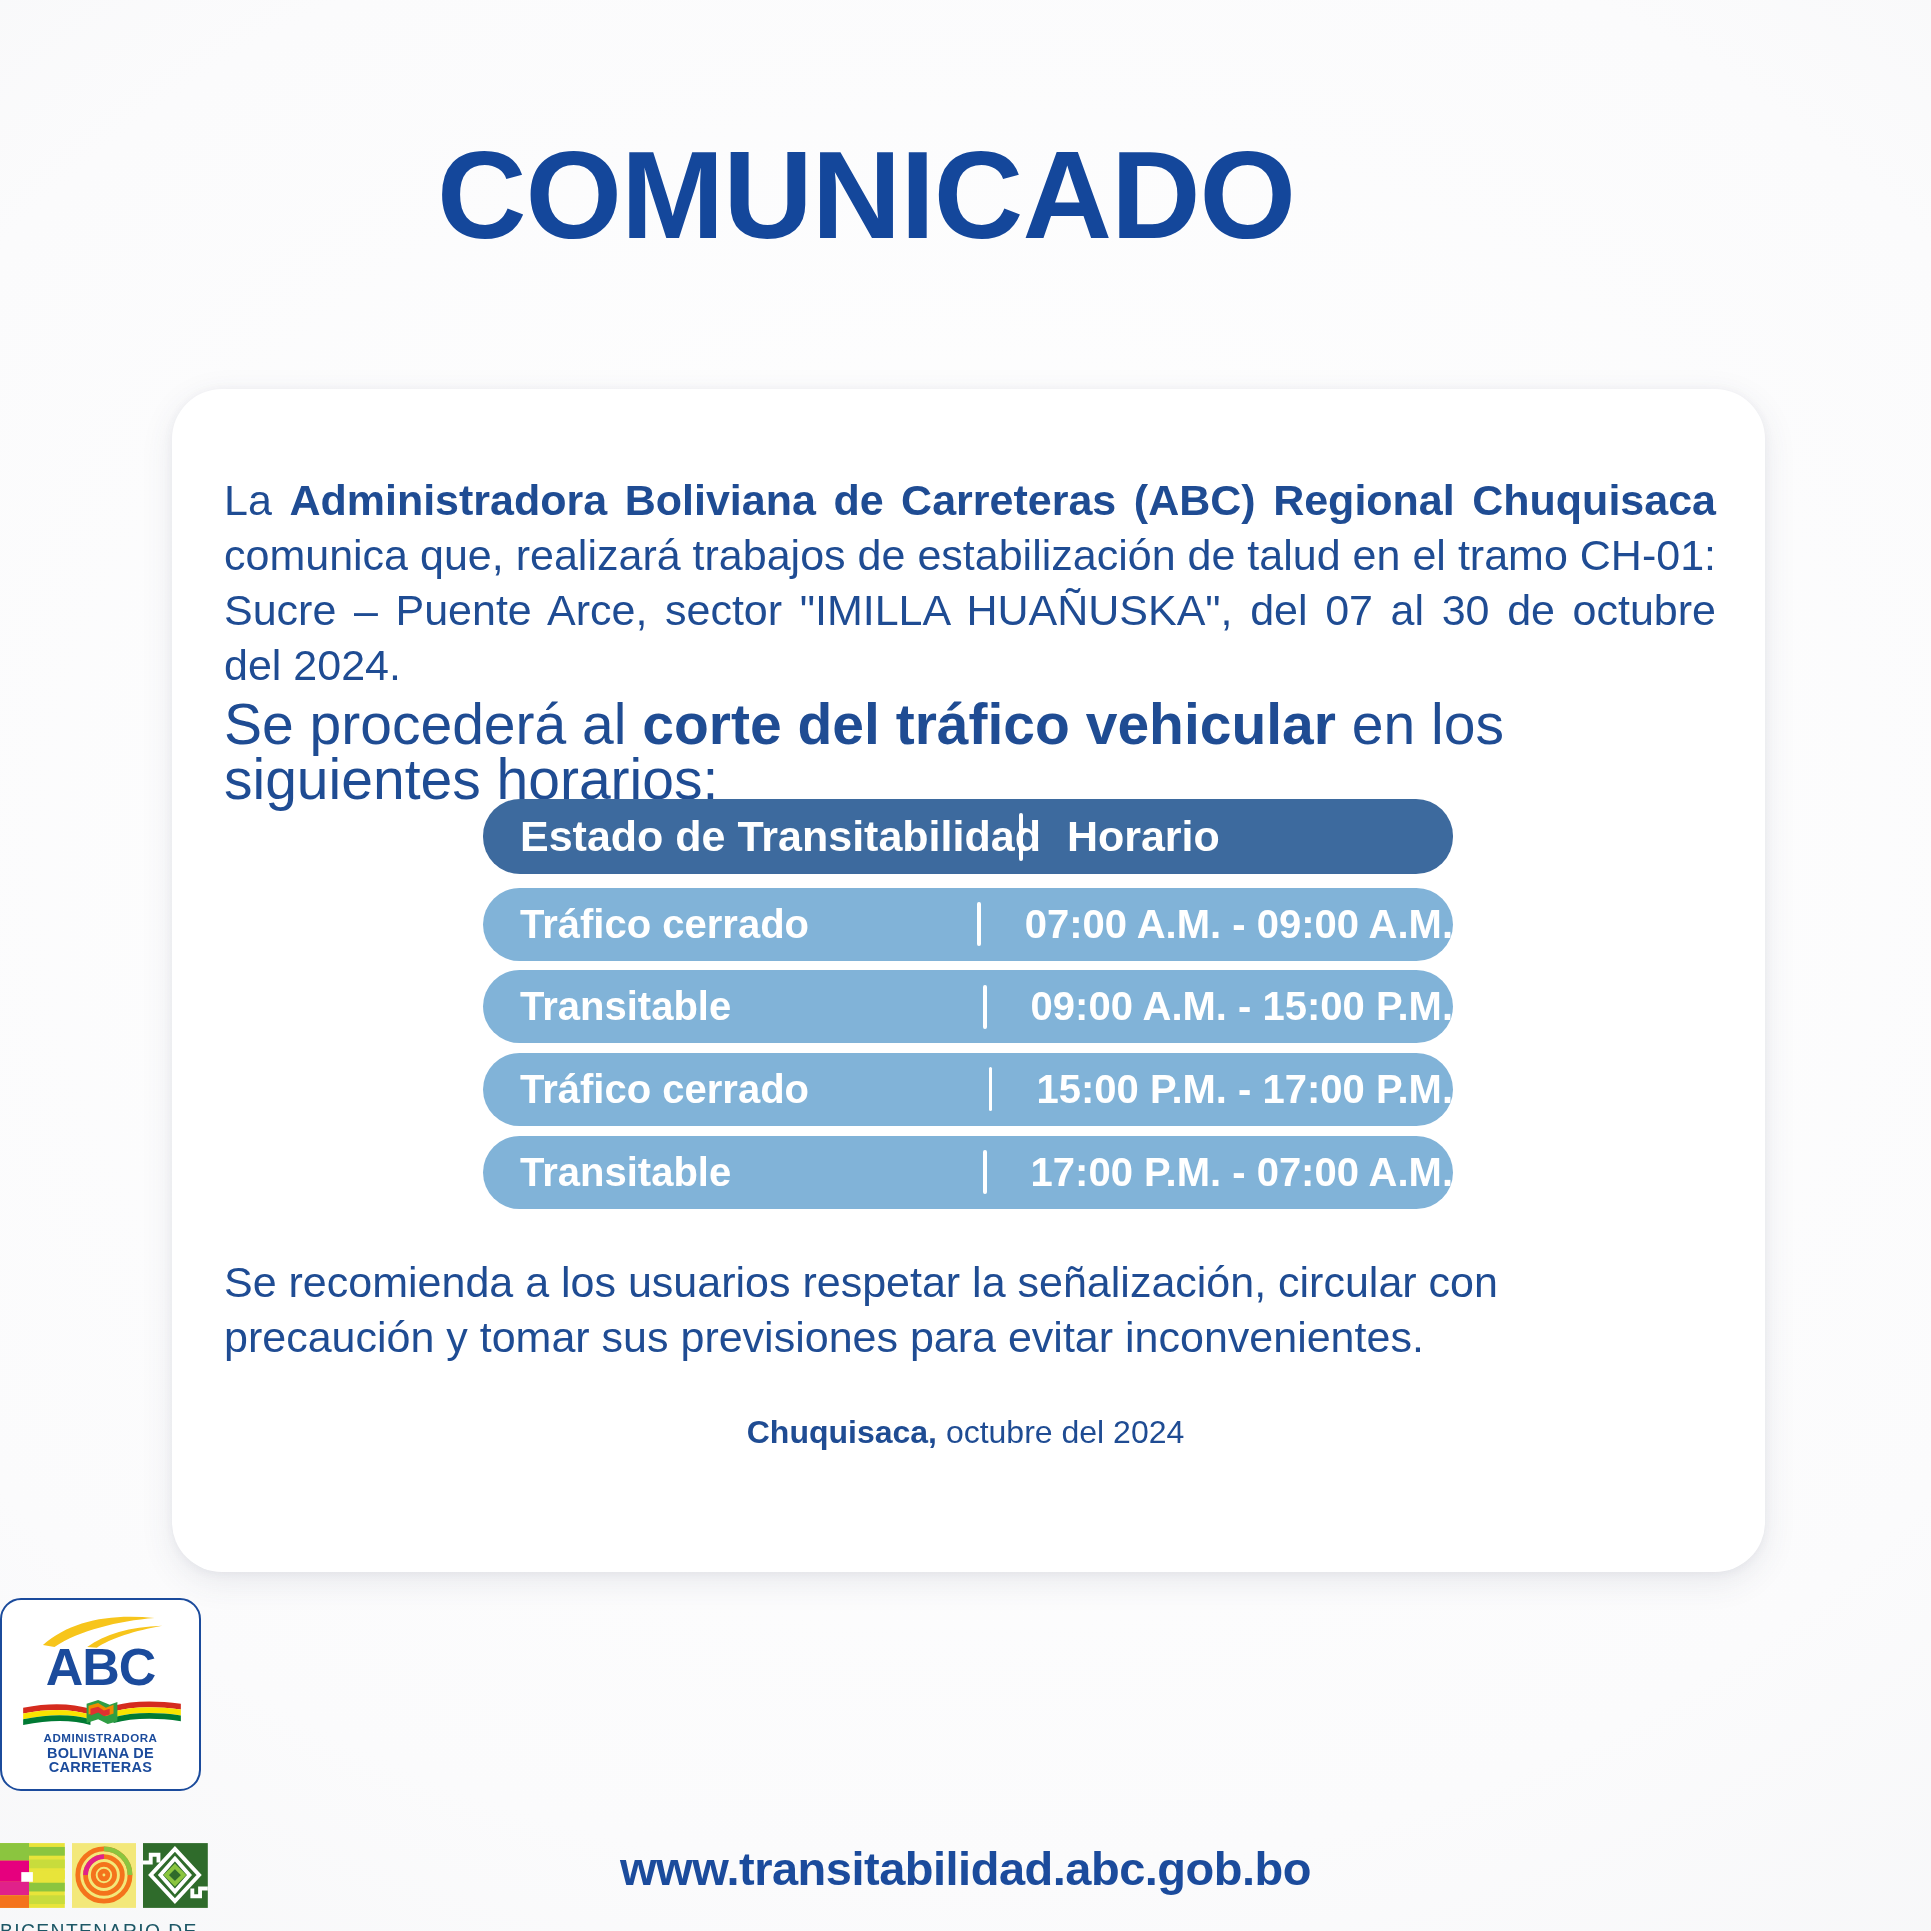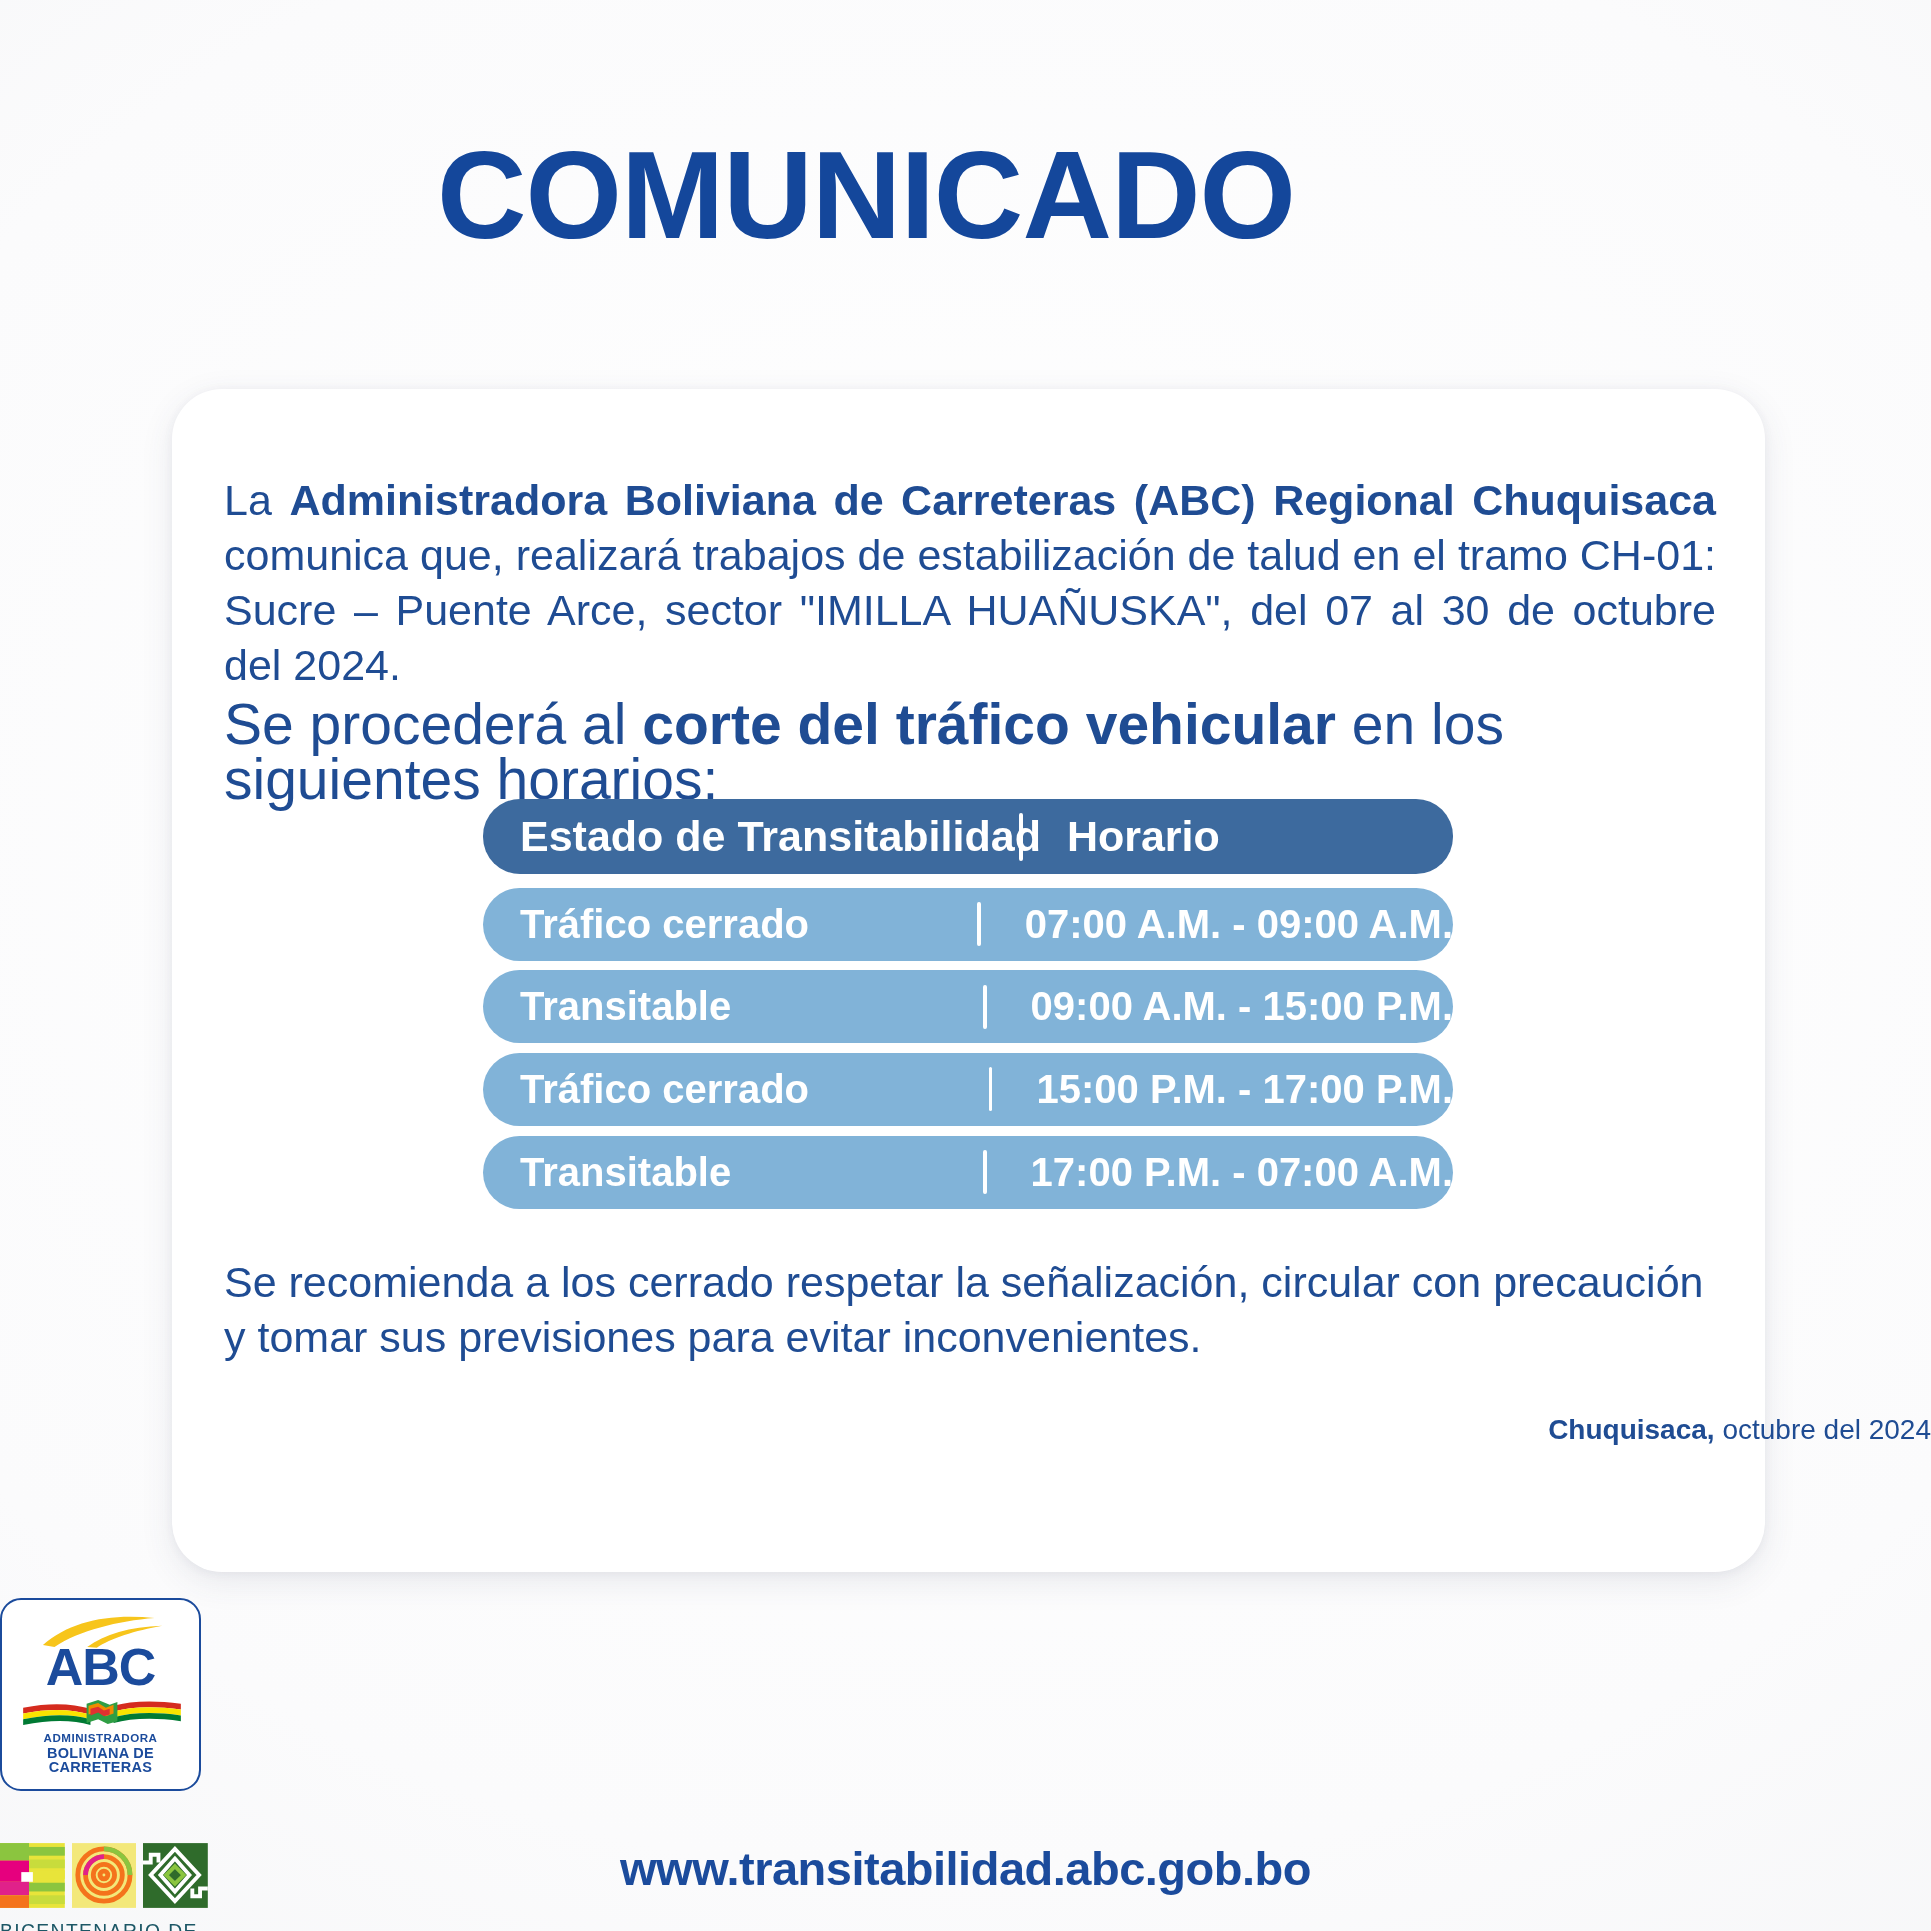--- a/index.html
+++ b/index.html
@@ -133,23 +133,23 @@
     color: #1f4c93;
     font-size: 43px;
     line-height: 55px;
   }
 
   .signoff {
     position: absolute;
     left: 0;
     top: 1414px;
     width: 1931px;
-    text-align: right;
+    text-align: center;
     color: #1f4c93;
-    font-size: 28px;
+    font-size: 32px;
   }
 
   
   .logos {
     position: absolute;
     left: 0;
     top: 1598px;
     width: 1931px;
     display: flex;
     justify-content: center;
@@ -281,21 +281,21 @@
     </div>
 
     <div class="trow tbody">
       <div class="c1">Transitable</div>
       <div class="sep"></div>
       <div class="c2">17:00 P.M. - 07:00 A.M.</div>
     </div>
 
   </div>
 
-  <div class="closing">Se recomienda a los cerrado respetar la señalización, circular con precaución y tomar sus previsiones para evitar inconvenientes.</div>
+  <div class="closing">Se recomienda a los usuarios respetar la señalización, circular con precaución y tomar sus previsiones para evitar inconvenientes.</div>
 
   <div class="signoff">
     <span class="b">Chuquisaca,</span><span> octubre del 2024</span>
   </div>
 
   <div class="logos">
 
     <div class="abc-logo">
       <svg class="abc-swoosh" viewBox="0 0 132 34">
         <path d="M2 31 C 30 6, 72 -2, 118 3 C 80 6, 40 16, 14 33 Z" fill="#f7c51b"></path>

